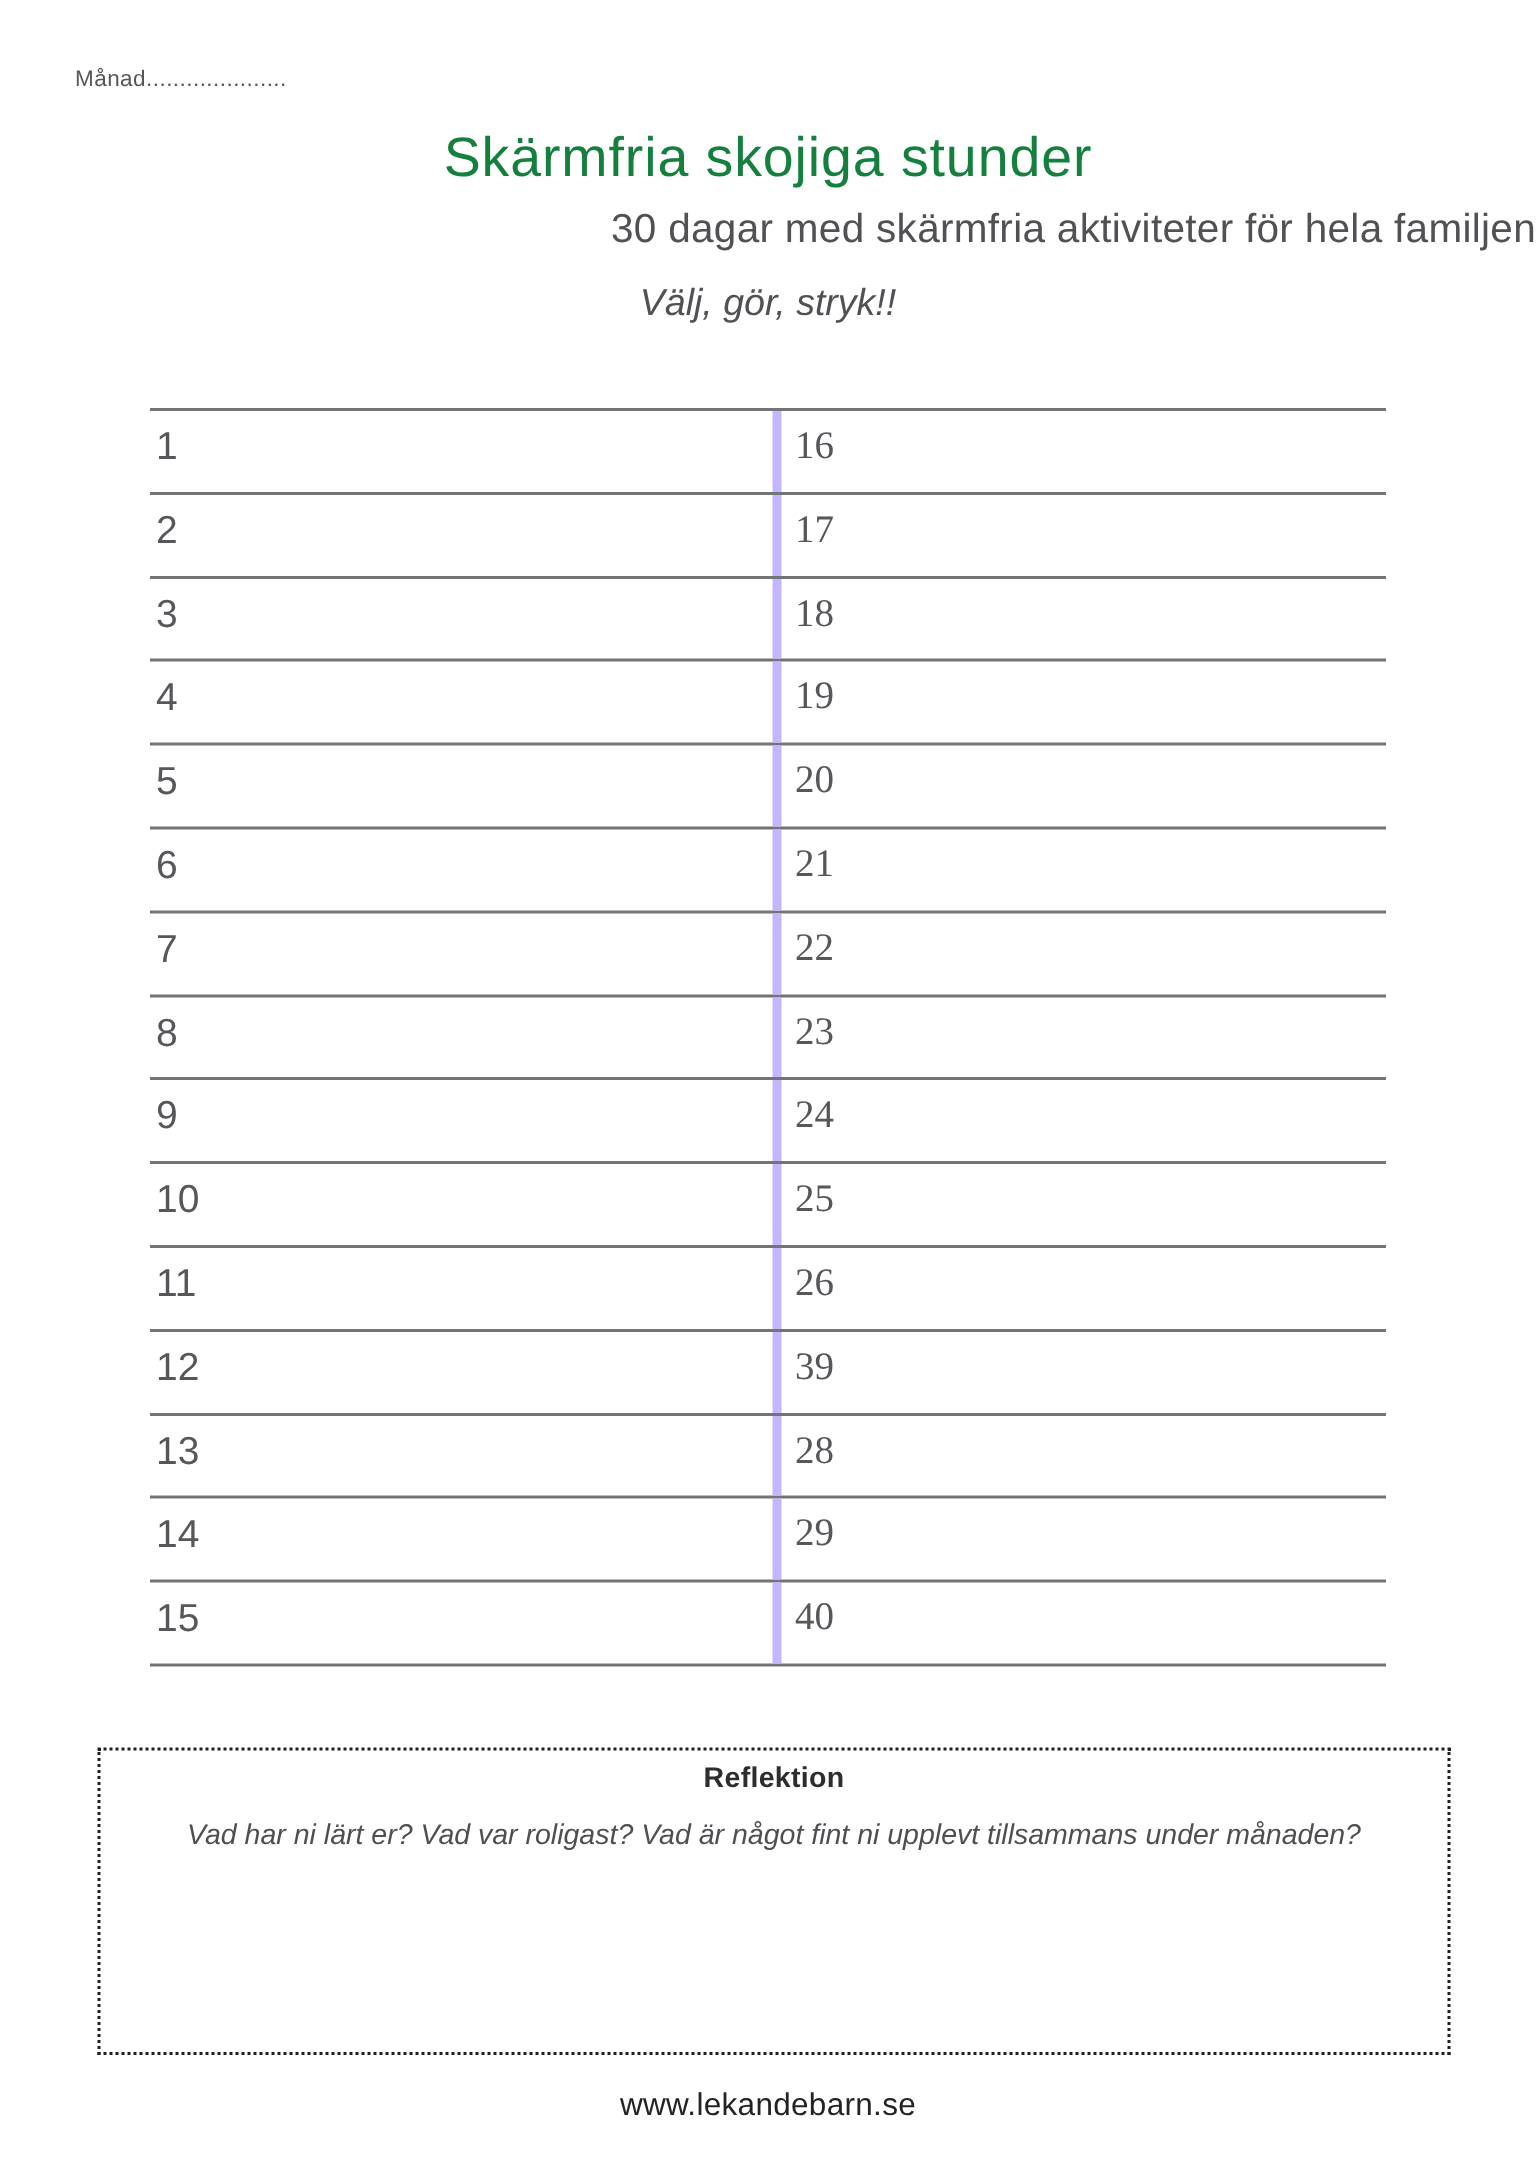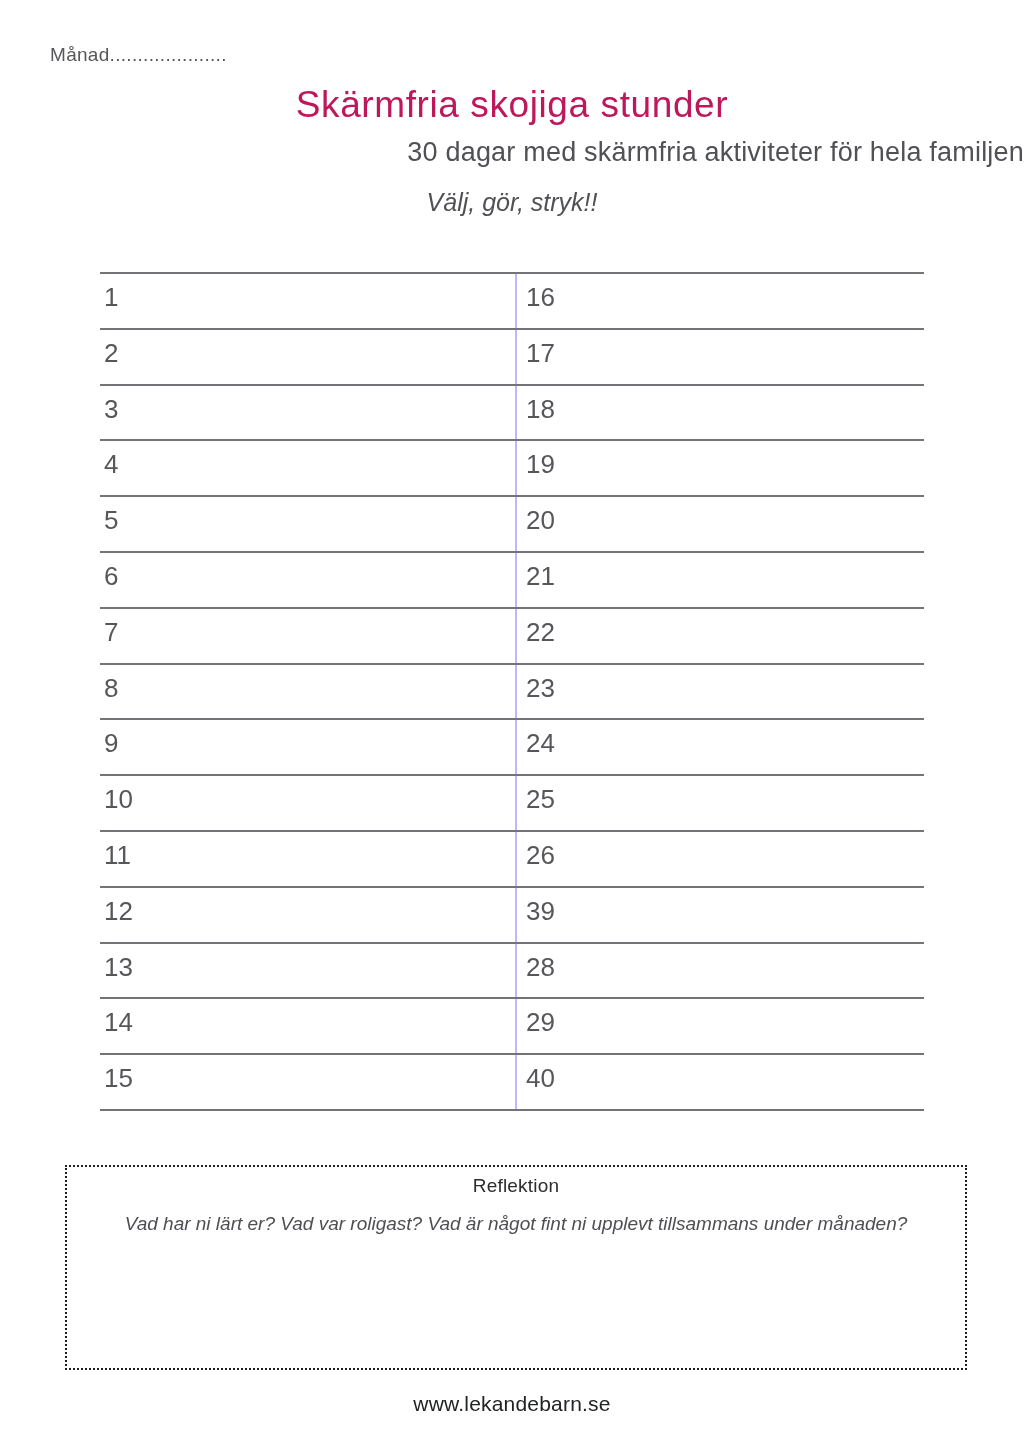--- a/index.html
+++ b/index.html
@@ -7,26 +7,26 @@
   .page {
     position:relative;
     width:1024px; height:1448px;
     background:#ffffff;
     font-family:"Liberation Sans", sans-serif;
     color:#56575a;
     overflow:hidden;
   }
   .month-label {
     position:absolute; left:50px; top:44px;
-    font-size:19px; color:#56575a; letter-spacing:0.3px;
+    font-size:15px; color:#56575a; letter-spacing:0.3px;
   }
   .title {
     position:absolute; top:84px; left:0; width:100%;
     text-align:center; font-size:37px; letter-spacing:0.6px;
-    color:#be185d;
+    color:#15803d;
   }
   .subtitle {
     position:absolute; top:137px; left:0; width:100%;
     text-align:right; font-size:27px; letter-spacing:0.2px;
     color:#505154;
   }
   .tagline {
     position:absolute; top:188px; left:0; width:100%;
     text-align:center; font-size:25px; font-style:italic;
     color:#505154;
@@ -38,30 +38,30 @@
   .row {
     display:flex; height:55.8px;
     border-top:2px solid #737478;
   }
   .cell {
     padding:9px 0 0 4px;
     font-size:26px; color:#56575a;
     line-height:1.1;
   }
   .cell.left { width:415px; }
-  .cell.right { flex:1; border-left:2px solid #c4b5fd; padding-left:9px; }
+  .cell.right { flex:1; border-left:6px solid #c4b5fd; padding-left:9px;font-family:Liberation Serif, serif; }
   .reflection-box {
     position:absolute; left:65px; top:1165px;
     width:902px; height:205px;
     border:2px dotted #1f1f1f;
     text-align:center;
   }
   .reflection-title {
     margin-top:8px;
-    font-size:19px; font-weight:normal; color:#2d2d2f;
+    font-size:19px; font-weight:bold; color:#2d2d2f;
     letter-spacing:0.2px;
   }
   .reflection-question {
     margin-top:16px;
     font-size:19px; font-style:italic; color:#4e4f52;
   }
   .footer {
     position:absolute; top:1392px; left:0; width:100%;
     text-align:center; font-size:21px; color:#222325;
     letter-spacing:0.2px;

